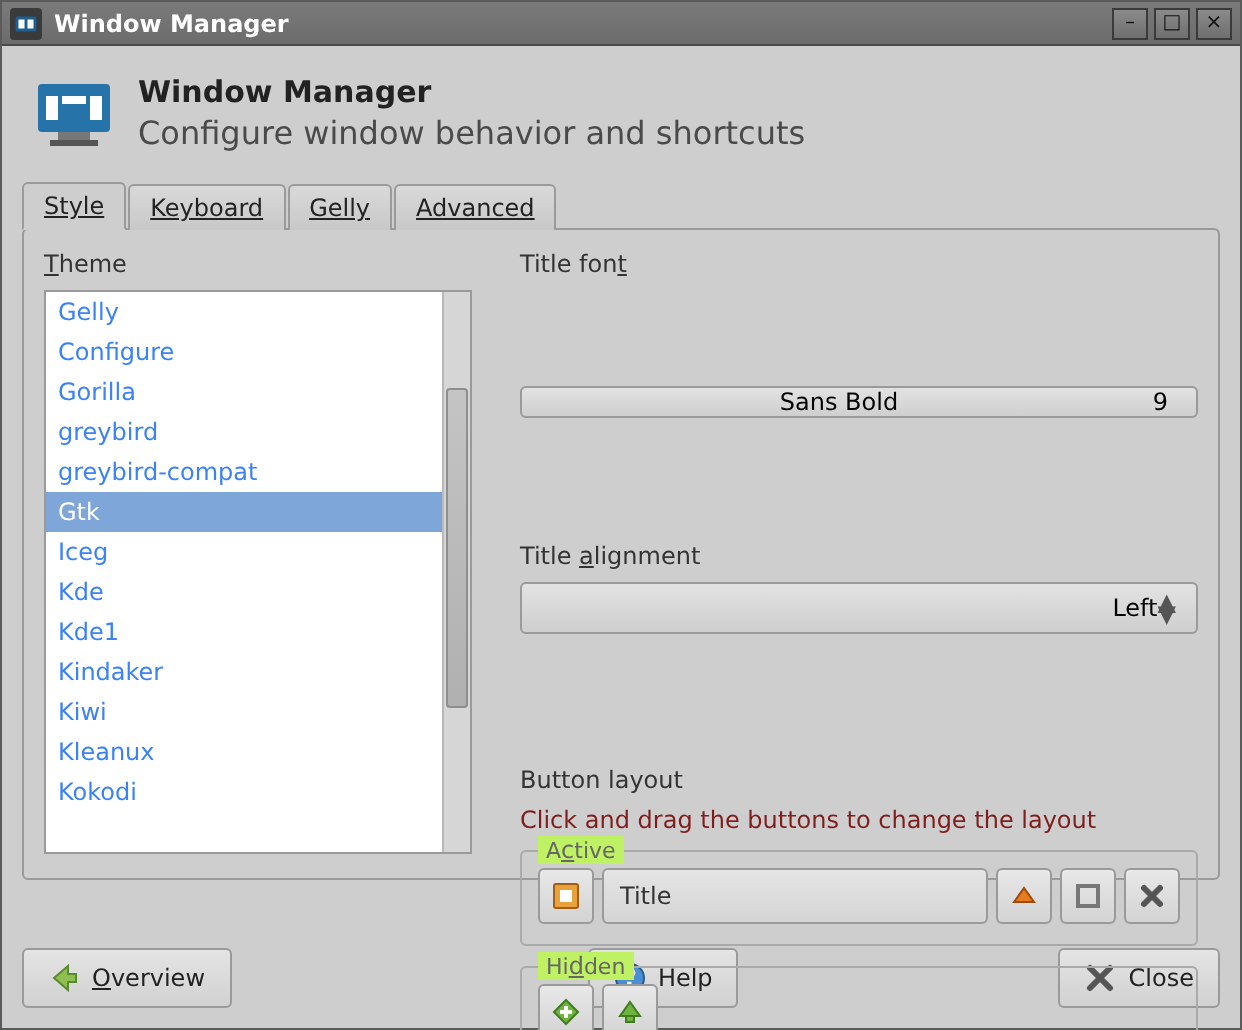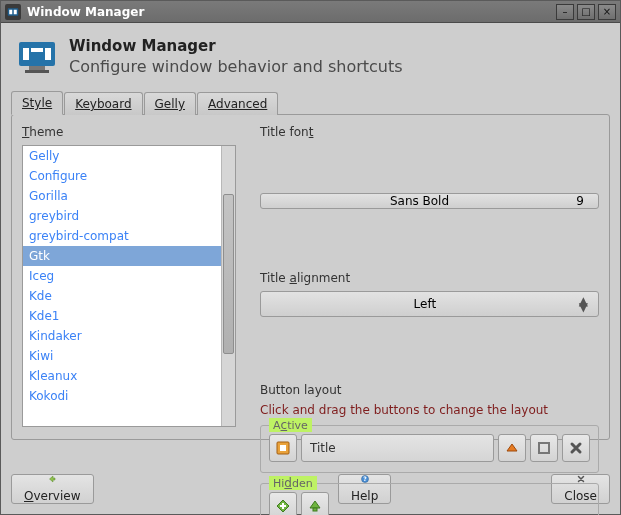--- a/index.html
+++ b/index.html
@@ -40,37 +40,37 @@
   .listbox .row.selected { background: #7ea6d8; color: #fff; }
   .listbox .scroll { width: 14px; background: #d6d6d6; border-left: 1px solid #b8b8b8; position: relative; }
   .listbox .thumb { position: absolute; left: 1px; right: 1px; top: 48px; height: 160px; background: linear-gradient(#c4c4c4,#b0b0b0); border: 1px solid #8e8e8e; border-radius: 2px; }
 
   .fontbtn { display: flex; background: linear-gradient(#e2e2e2,#cfcfcf); border: 1px solid #9a9a9a; border-radius: 3px; height: 26px; align-items: center; padding: 0 14px; cursor: pointer; width: 100%; }
   .fontbtn .fname { flex: 1; text-align: center; }
   .fontbtn .fsize { width: 20px; text-align: right; }
 
   .alignrow{margin-top:14px;}
   .combo { display: flex; background: linear-gradient(#e2e2e2,#cfcfcf); border: 1px solid #9a9a9a; border-radius: 3px; height: 26px; align-items: center; padding: 0 10px; cursor: pointer; width: 100%; }
-  .combo span { flex: 1; text-align: center; }
+  .combo span { flex: 1; text-align: right; }
   .combo .spin { display: flex; flex-direction: column; line-height: 6px; font-size: 8px; color: #555; }
 
   .blrow{margin-top:18px;}
   .hint { color: #7f1d1d; margin-bottom: 8px; }
 
   .fieldset { border: 1px solid #aaa; border-radius: 3px; padding: 8px 8px 10px 8px; position: relative; margin-bottom: 10px; }
   .fieldset .legend { position: absolute; top: -8px; left: 8px; background: #bef264; padding: 0 4px; color: #666; font-size: 11px; }
   .fieldset .legend .u{text-decoration:underline;}
 
   .btnrow { display: flex; gap: 4px; align-items: center; }
   .iconbtn { width: 28px; height: 28px; border: 1px solid #9a9a9a; border-radius: 3px; background: linear-gradient(#e8e8e8,#d3d3d3); display: flex; align-items: center; justify-content: center; cursor: grab; }
   .iconbtn svg{width:16px;height:16px;}
   .titlefield { flex: 1; height: 28px; border: 1px solid #9a9a9a; border-radius: 3px; background: linear-gradient(#e4e4e4,#d5d5d5); display: flex; align-items: center; padding: 0 8px; color: #333; }
 
   .footer { position: absolute; left: 10px; right: 10px; bottom: 10px; display: flex; }
-  .fbtn { height: 30px; border: 1px solid #9a9a9a; border-radius: 3px; background: linear-gradient(#e4e4e4,#d1d1d1); display: flex; align-items: center; padding: 0 12px; cursor: pointer; gap: 6px; color:#222;flex-direction:column;}
+  .fbtn { height: 30px; border: 1px solid #9a9a9a; border-radius: 3px; background: linear-gradient(#e4e4e4,#d1d1d1); display: flex; align-items: center; padding: 0 12px; cursor: pointer; gap: 6px; color:#222;}
   .fbtn .u{text-decoration:underline;}
   .spacer { flex: 1; }
   .fbtn svg{width:16px;height:16px;}
 
   .cursor{position:absolute;left:328px;top:284px;pointer-events:none;}
   .cursor svg{width:16px;height:20px;}
 </style>
 </head>
 <body>
 

